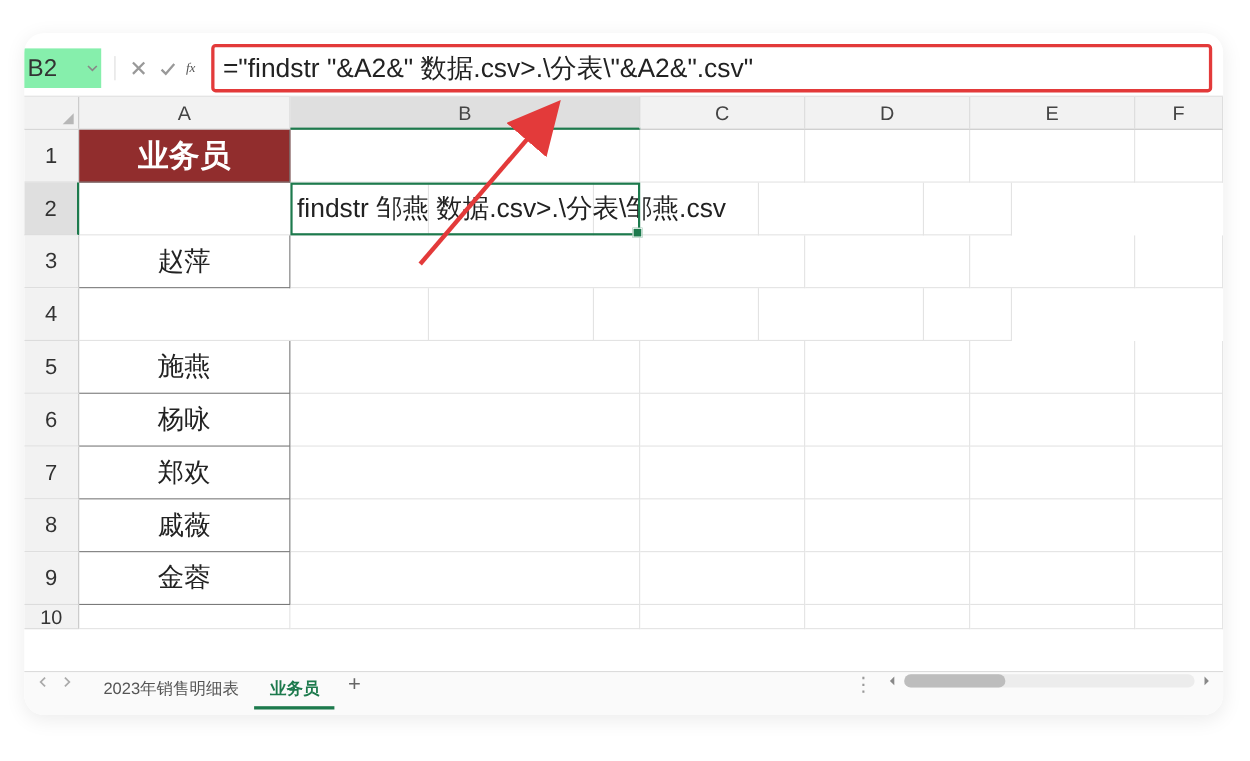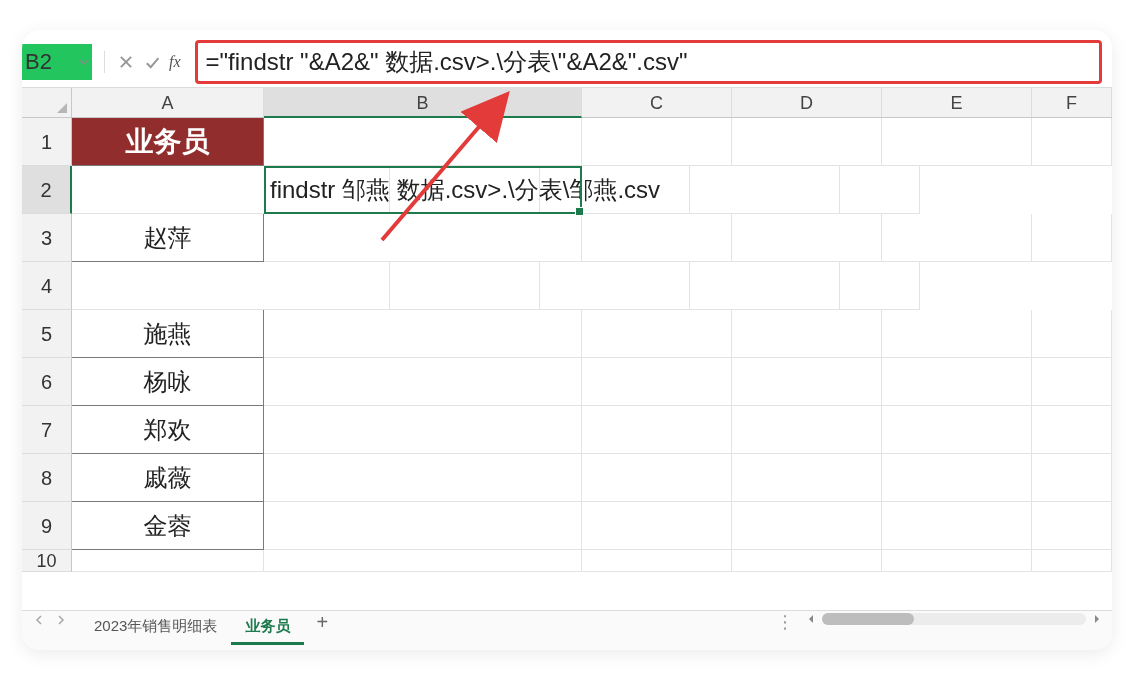--- a/index.html
+++ b/index.html
@@ -22,21 +22,21 @@
     height: 58px;
     padding: 6px 10px 0 0;
     border-bottom: 1px solid #dcdcdc;
   }
   .name-box {
     width: 70px;
     border: 1px solid transparent;
     font-size: 22px;
     color: #333;
     padding: 4px 2px 4px 2px;
-    background: #22c55e;
+    background: #86efac;
     display: flex;
     align-items: center;
     position: relative;
   }
   .name-box .nb-caret {
     margin-left: auto;
     width: 10px; height: 10px;
     display: inline-block;
   }
   .name-box .nb-caret svg { display:block; }
@@ -52,21 +52,21 @@
     width: 1px; height: 22px; background: #ddd; margin: 0 4px;
   }
   .fb-btns .ico {
     width: 18px; height: 18px;
     display: inline-flex; align-items:center; justify-content:center;
     color: #888;
   }
   .fb-btns .fx {
     font-family: "Times New Roman", serif;
     font-style: italic;
-    font-size: 16px;
+    font-size: 12px;
     color: #555;
   }
 
   .formula-input-wrap {
     flex: 1;
     margin-left: 6px;
     height: 44px;
     border: 3px solid #e33a3a;
     border-radius: 4px;
     display: flex;

